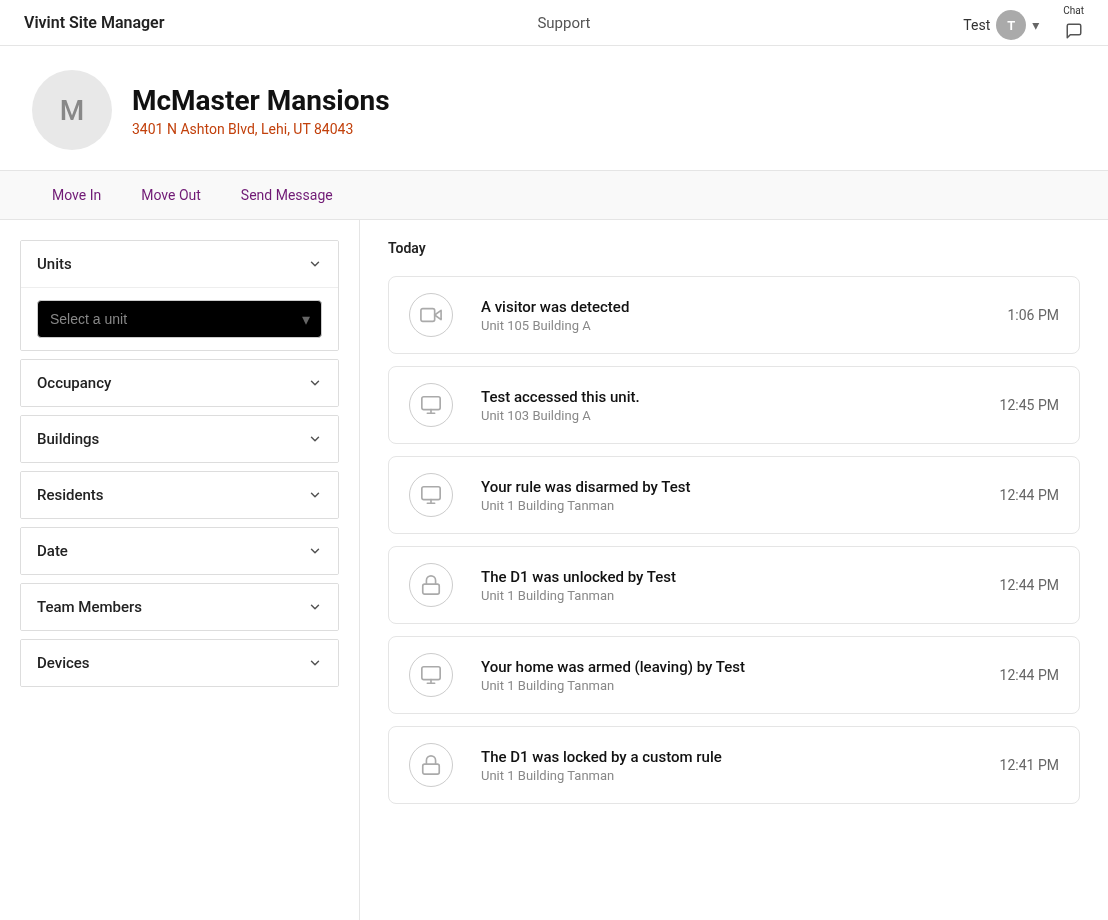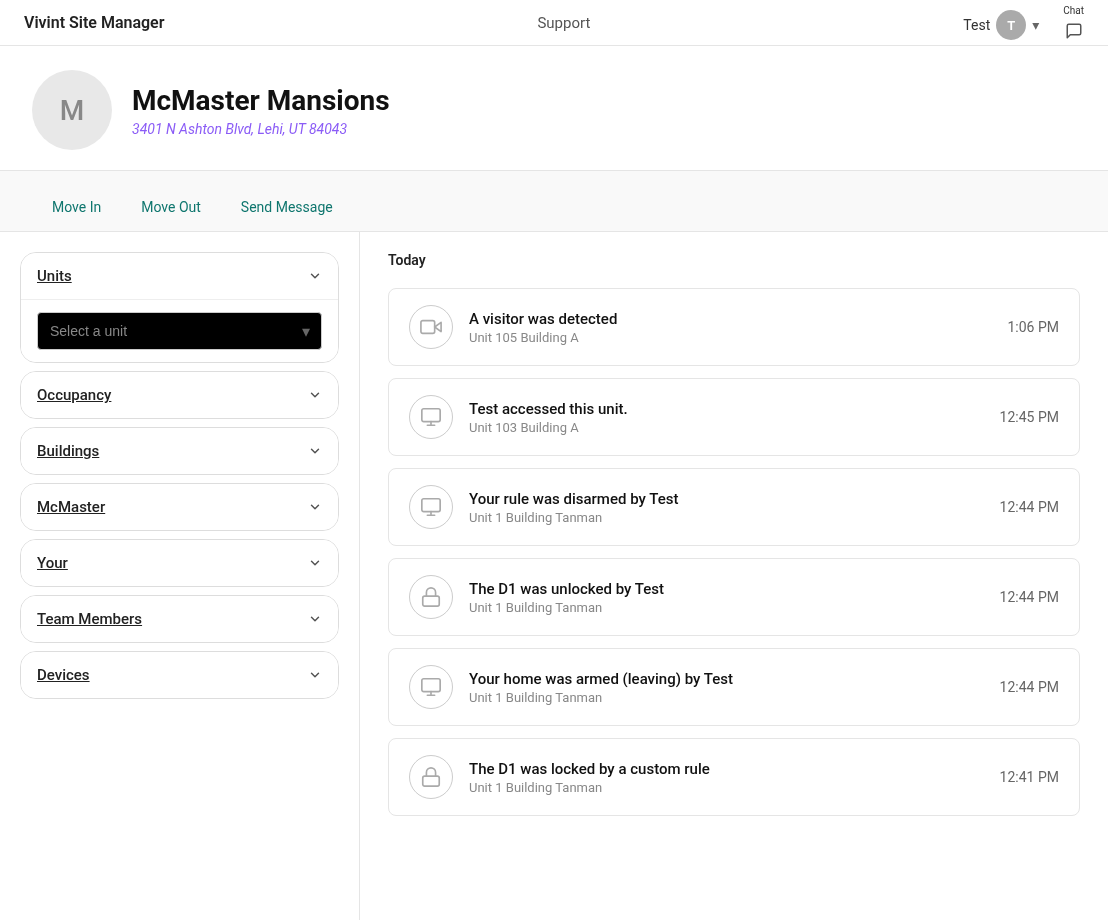--- a/index.html
+++ b/index.html
@@ -31,50 +31,50 @@
     .property-header {
       display: flex; align-items: center; gap: 20px;
       padding: 24px 32px 20px 32px;
     }
     .property-avatar {
       width: 80px; height: 80px; border-radius: 50%; background: #e8e8e8;
       display: flex; align-items: center; justify-content: center;
       font-size: 28px; font-weight: 500; color: #888; flex-shrink: 0;
     }
     .property-info h1 { font-size: 28px; font-weight: 700; color: #111; }
-    .property-info .address { font-size: 14px; color: #8b5cf6; margin-top: 4px; font-style: italic; }
+    .property-info .address { font-size: 14px; color: #c2410c; margin-top: 4px; }
 
     
     .sub-nav {
       display: flex; align-items: center; justify-content: space-between;
       padding: 0 32px; border-top: 1px solid #e5e5e5; border-bottom: 1px solid #e5e5e5;
       background: #f9f9f9;
     }
     .sub-nav-left { display: flex; gap: 0; }
     .sub-nav-item {
       padding: 16px 24px; font-size: 14px; color: #555; cursor: pointer;
       border-bottom: 2px solid transparent;
     }
     .sub-nav-right { display: flex; gap: 0; }
     .sub-nav-btn {
-      padding: 16px 20px; font-size: 14px; color: #0f766e; cursor: pointer; margin-top: 12px;
+      padding: 16px 20px; font-size: 14px; color: #701a75; cursor: pointer;
     }
 
     
     .main-content {
       display: flex; gap: 0; padding: 0;
     }
 
     
     .sidebar {
       width: 360px; min-width: 360px; padding: 20px 20px;
       border-right: 1px solid #e5e5e5; min-height: calc(100vh - 200px);
     }
     .filter-section {
-      border: 1px solid #ddd; border-radius: 16px; margin-bottom: 8px; overflow: hidden; text-decoration: underline;
+      border: 1px solid #ddd; border-radius: 2px; margin-bottom: 8px; overflow: hidden;
     }
     .filter-header {
       display: flex; align-items: center; justify-content: space-between;
       padding: 14px 16px; cursor: pointer; font-size: 15px; font-weight: 500;
       background: #fff;
     }
     .filter-body {
       padding: 12px 16px; border-top: 1px solid #eee; background: #fff;
     }
     .select-dropdown {
@@ -91,21 +91,21 @@
     .chevron-up { transform: rotate(180deg); }
 
     
     .feed {
       flex: 1; padding: 20px 28px;
     }
     .feed-title {
       font-size: 14px; font-weight: 600; margin-bottom: 20px; color: #222;
     }
     .event-card {
-      display: flex; align-items: center; gap: 16px;
+      display: flex; align-items: center; gap: 28px;
       border: 1px solid #e5e5e5; border-radius: 8px; padding: 16px 20px;
       margin-bottom: 12px; background: #fff;
     }
     .event-icon-wrap {
       width: 44px; height: 44px; border-radius: 50%; border: 1.5px solid #ccc;
       display: flex; align-items: center; justify-content: center;
       flex-shrink: 0; color: #888;
     }
     .event-icon-wrap svg { width: 22px; height: 22px; }
     .event-content { flex: 1; }
@@ -190,30 +190,30 @@
       <div class="filter-header">
         <span>Buildings</span>
         <svg class="chevron-svg" viewBox="0 0 24 24" fill="none" stroke="#555" stroke-width="2.5" stroke-linecap="round" stroke-linejoin="round">
           <polyline points="6 9 12 15 18 9"></polyline>
         </svg>
       </div>
     </div>
 
     <div class="filter-section">
       <div class="filter-header">
-        <span>McMaster</span>
-        <svg class="chevron-svg" viewBox="0 0 24 24" fill="none" stroke="#555" stroke-width="2.5" stroke-linecap="round" stroke-linejoin="round">
-          <polyline points="6 9 12 15 18 9"></polyline>
-        </svg>
-      </div>
-    </div>
-
-    <div class="filter-section">
-      <div class="filter-header">
-        <span>Your</span>
+        <span>Residents</span>
+        <svg class="chevron-svg" viewBox="0 0 24 24" fill="none" stroke="#555" stroke-width="2.5" stroke-linecap="round" stroke-linejoin="round">
+          <polyline points="6 9 12 15 18 9"></polyline>
+        </svg>
+      </div>
+    </div>
+
+    <div class="filter-section">
+      <div class="filter-header">
+        <span>Date</span>
         <svg class="chevron-svg" viewBox="0 0 24 24" fill="none" stroke="#555" stroke-width="2.5" stroke-linecap="round" stroke-linejoin="round">
           <polyline points="6 9 12 15 18 9"></polyline>
         </svg>
       </div>
     </div>
 
     <div class="filter-section">
       <div class="filter-header">
         <span>Team Members</span>
         <svg class="chevron-svg" viewBox="0 0 24 24" fill="none" stroke="#555" stroke-width="2.5" stroke-linecap="round" stroke-linejoin="round">

